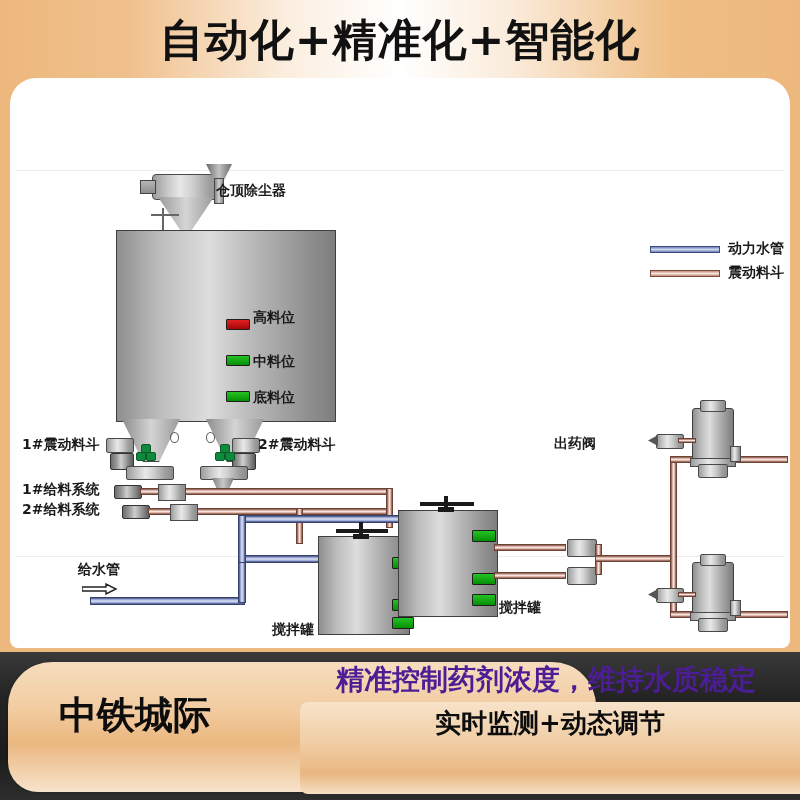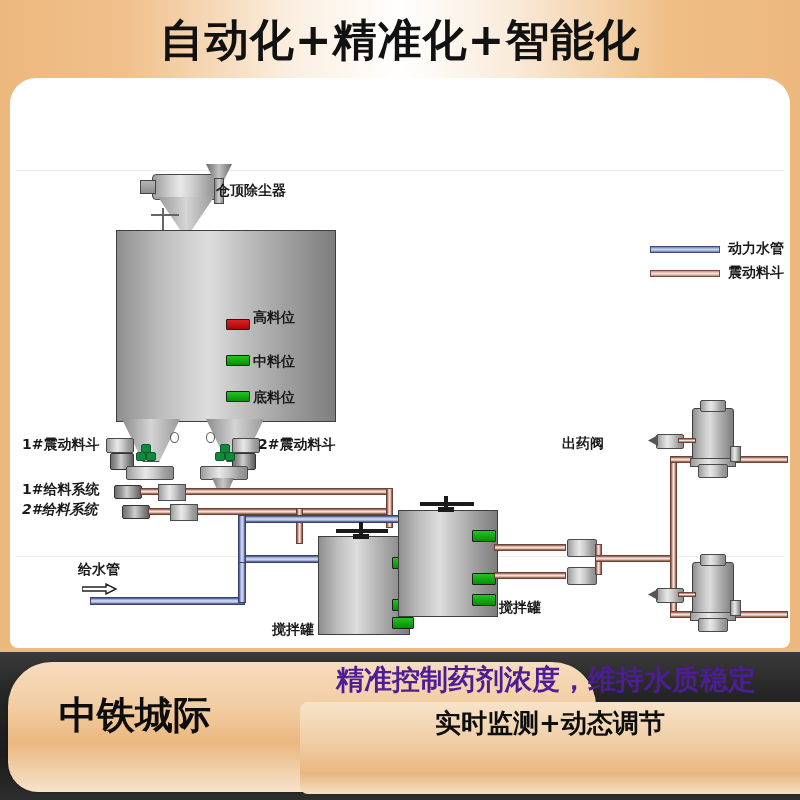--- a/index.html
+++ b/index.html
@@ -173,21 +173,21 @@
         <div style="position:absolute;left:5px;top:0;width:8px;height:7px;background:#0f8a3c;border:1px solid #0a5c28;border-radius:2px;"></div>
         <div style="position:absolute;left:0;top:8px;width:8px;height:7px;background:#0f8a3c;border:1px solid #0a5c28;border-radius:2px;"></div>
         <div style="position:absolute;left:10px;top:8px;width:8px;height:7px;background:#0f8a3c;border:1px solid #0a5c28;border-radius:2px;"></div>
       </div>
       <div class="metal" style="position:absolute;left:190px;top:388px;width:46px;height:12px;border-radius:2px;"></div>
       <div style="position:absolute;left:202px;top:400px;width:22px;height:14px;
                   background:linear-gradient(to right,#7d7d7d,#c8c8c8,#7d7d7d);clip-path:polygon(0 0,100% 0,72% 100%,28% 100%);"></div>
       <div class="lbl b" style="left:248px;top:358px;font-size:14px;">2#震动料斗</div>
 
       <div class="lbl b" style="left:12px;top:403px;font-size:14px;">1#给料系统</div>
-      <div class="lbl b" style="left:12px;top:423px;font-size:14px;font-style:italic;">2#给料系统</div>
+      <div class="lbl b" style="left:12px;top:423px;font-size:14px;">2#给料系统</div>
 
       <div class="dark-metal" style="position:absolute;left:104px;top:407px;width:26px;height:12px;border-radius:2px;"></div>
       <div class="dark-metal" style="position:absolute;left:112px;top:427px;width:26px;height:12px;border-radius:2px;"></div>
 
       <div class="pipe-r" style="position:absolute;left:130px;top:410px;width:252px;height:7px;"></div>
       <div class="metal" style="position:absolute;left:148px;top:406px;width:26px;height:15px;"></div>
 
       <div class="pipe-r" style="position:absolute;left:138px;top:430px;width:240px;height:7px;"></div>
       <div class="metal" style="position:absolute;left:160px;top:426px;width:26px;height:15px;"></div>
 
@@ -217,21 +217,21 @@
 
       <div class="metal-v" style="position:absolute;left:388px;top:432px;width:98px;height:105px;"></div>
       <div style="position:absolute;left:434px;top:418px;width:4px;height:16px;background:#1a1a1a;"></div>
       <div style="position:absolute;left:410px;top:424px;width:54px;height:4px;background:#1a1a1a;"></div>
       <div style="position:absolute;left:428px;top:429px;width:16px;height:5px;background:#1a1a1a;"></div>
       <div class="led g" style="left:462px;top:452px;width:22px;height:10px;"></div>
       <div class="led g" style="left:462px;top:495px;width:22px;height:10px;"></div>
       <div class="led g" style="left:462px;top:516px;width:22px;height:10px;"></div>
       <div class="lbl b" style="left:489px;top:521px;font-size:14px;">搅拌罐</div>
 
-      <div class="lbl" style="left:544px;top:357px;font-size:14px;margin-left:8px;">出药阀</div>
+      <div class="lbl" style="left:544px;top:357px;font-size:14px;">出药阀</div>
       <div class="pipe-r" style="position:absolute;left:484px;top:466px;width:72px;height:7px;"></div>
       <div class="pipe-r" style="position:absolute;left:484px;top:494px;width:72px;height:7px;"></div>
       <div class="metal" style="position:absolute;left:557px;top:461px;width:28px;height:16px;border-radius:2px;"></div>
       <div class="metal" style="position:absolute;left:557px;top:489px;width:28px;height:16px;border-radius:2px;"></div>
       <div class="pipe-r-v" style="position:absolute;left:585px;top:466px;width:7px;height:14px;"></div>
       <div class="pipe-r-v" style="position:absolute;left:585px;top:480px;width:7px;height:17px;"></div>
       <div class="pipe-r" style="position:absolute;left:585px;top:477px;width:82px;height:7px;"></div>
 
       <div class="pipe-r-v" style="position:absolute;left:660px;top:378px;width:7px;height:162px;"></div>
       <div class="pipe-r" style="position:absolute;left:660px;top:378px;width:118px;height:7px;"></div>

